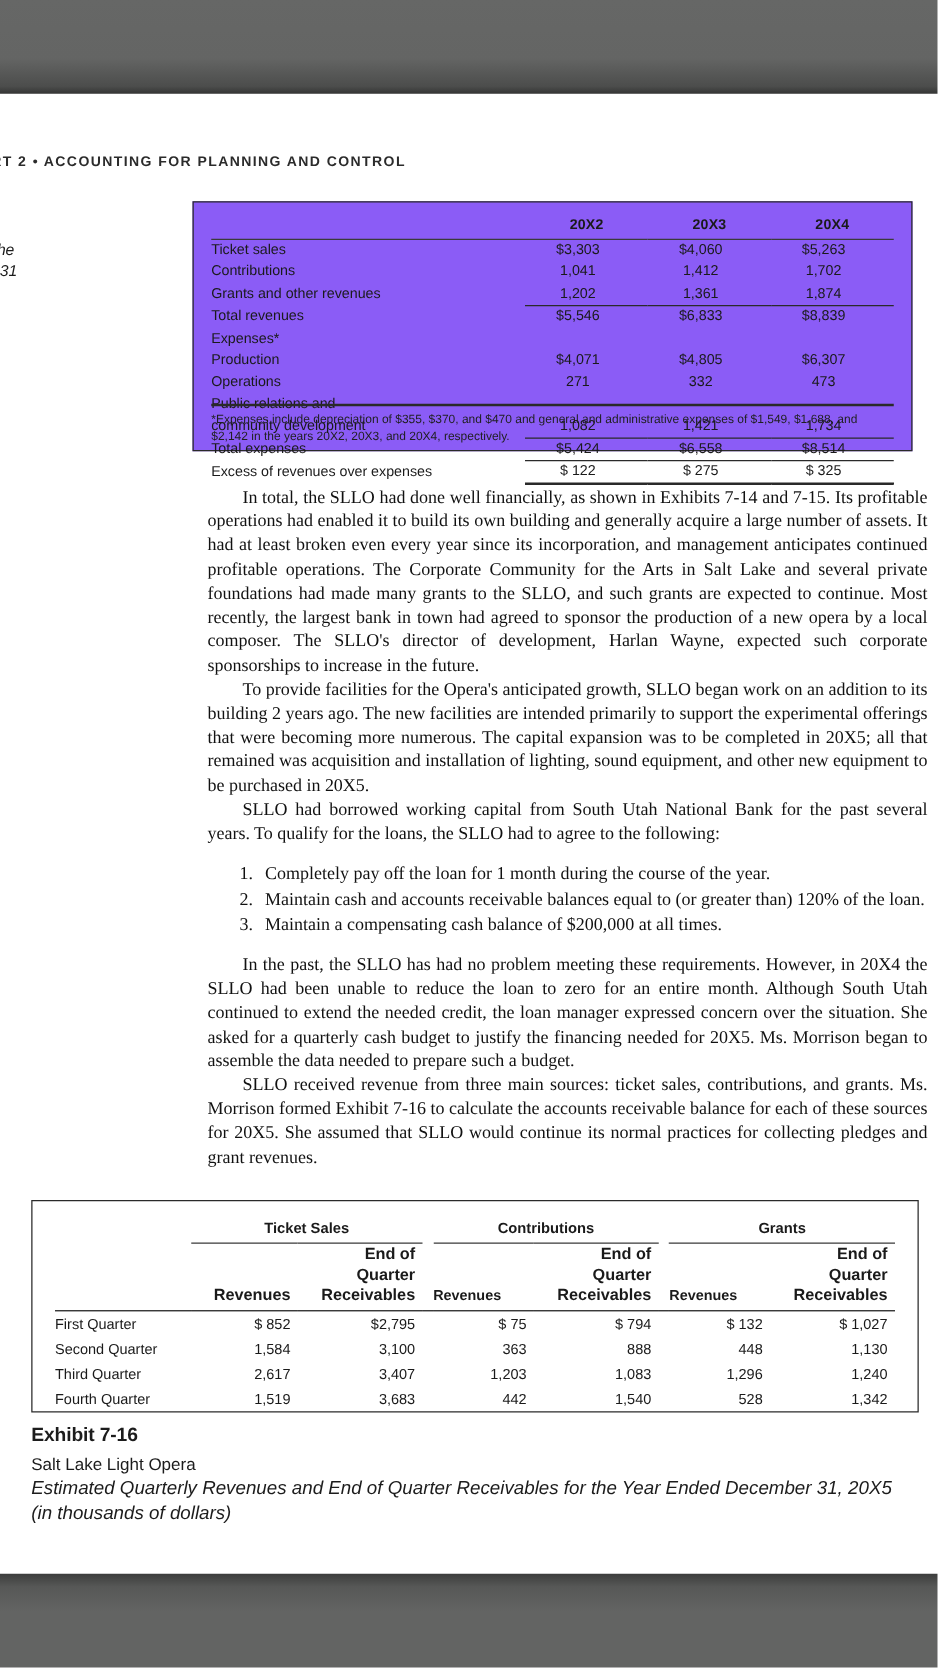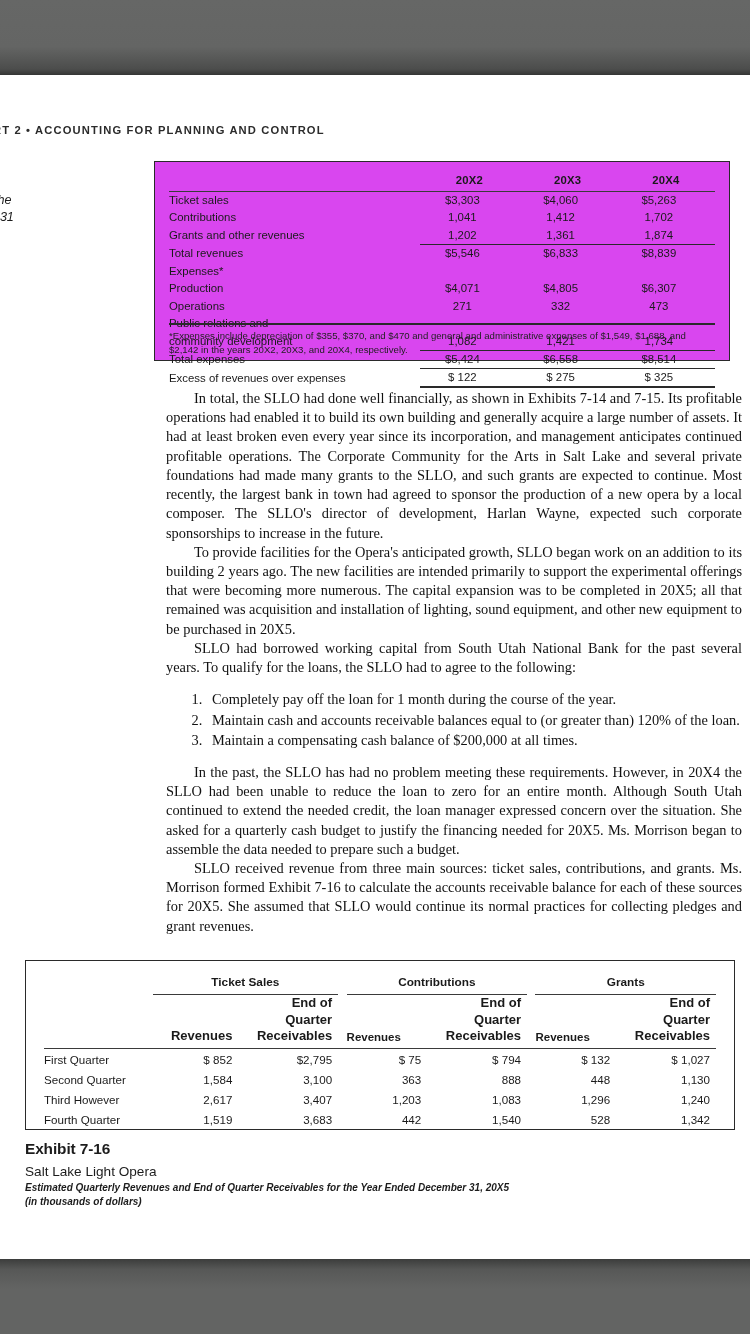--- a/index.html
+++ b/index.html
@@ -87,21 +87,21 @@
 
   
   .exhibit-715 {
     position: absolute;
     top: 86px;
     left: 154px;
     width: 576px;
     height: 200px;
     border: 1.4px solid #2a2a2a;
     box-sizing: border-box;
-    background: #d946ef;
+    background: #8b5cf6;
   }
   .e715-inner {
     position: absolute;
     top: 12px;
     left: 14px;
     right: 14px;
   }
 
   table.fin {
     width: 100%;
@@ -271,24 +271,23 @@
     font-size: 15.4px;
     font-weight: 700;
     letter-spacing: -0.1px;
     margin-bottom: 6px;
   }
   .cap716 .c-sub {
     font-size: 13.6px;
     margin-bottom: 2px;
   }
   .cap716 .c-ital {
-    font-size: 10px;
+    font-size: 15px;
     font-style: italic;
     line-height: 1.35;
-    font-weight: bold;
   }
 </style>
 </head>
 <body>
 
 <div class="band band-top"></div>
 <div class="band band-bottom"></div>
 
 <div class="page">
 
@@ -480,21 +479,21 @@
             <td class="rv">1,584</td>
             <td class="rv">3,100</td>
             <td></td>
             <td class="rv">363</td>
             <td class="rv">888</td>
             <td></td>
             <td class="rv">448</td>
             <td class="rv">1,130</td>
           </tr>
           <tr>
-            <td class="rowlbl">Third However</td>
+            <td class="rowlbl">Third Quarter</td>
             <td class="rv">2,617</td>
             <td class="rv">3,407</td>
             <td></td>
             <td class="rv">1,203</td>
             <td class="rv">1,083</td>
             <td></td>
             <td class="rv">1,296</td>
             <td class="rv">1,240</td>
           </tr>
           <tr>

